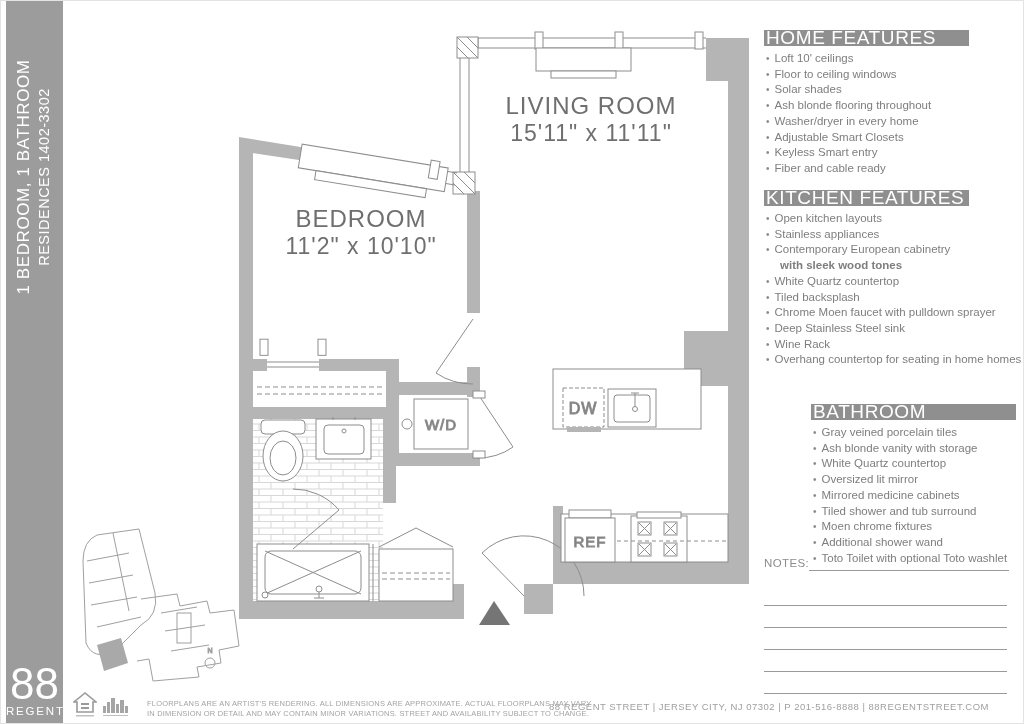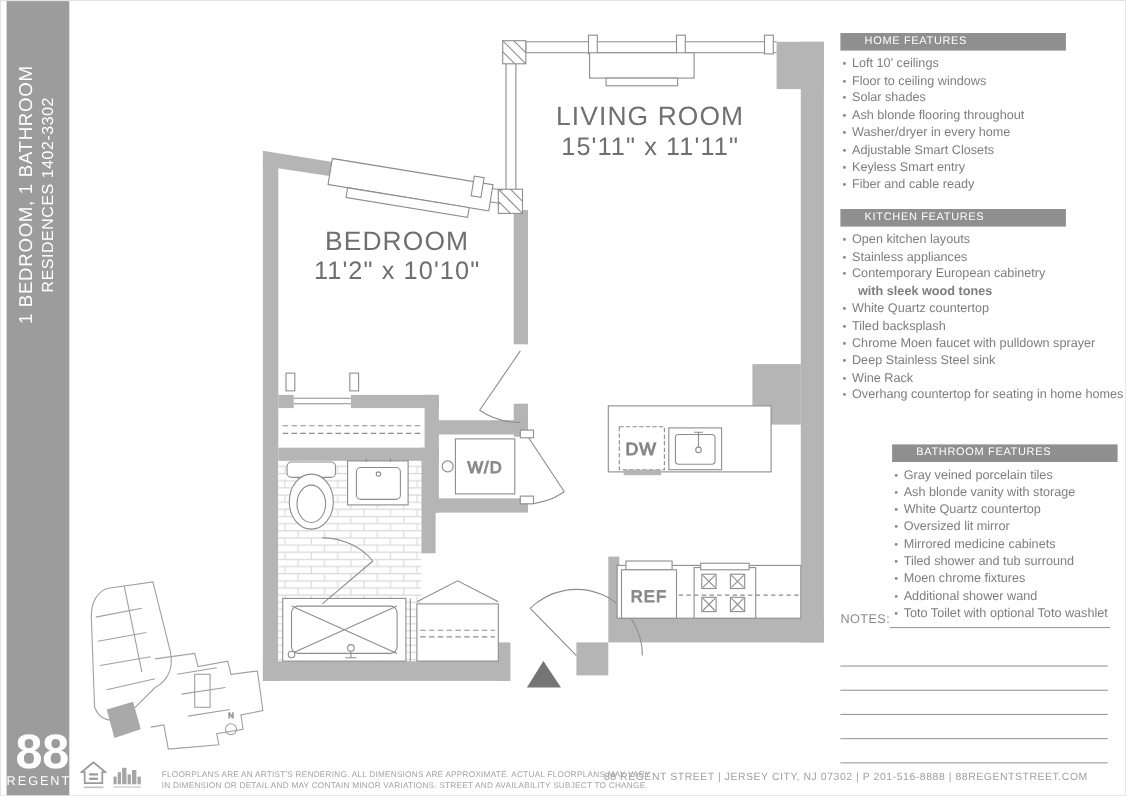--- a/index.html
+++ b/index.html
@@ -5,26 +5,26 @@
   html,body{margin:0;padding:0;background:#fff;}
   .page{position:relative;width:1024px;height:724px;background:#fff;overflow:hidden;
         font-family:"Liberation Sans",sans-serif;box-sizing:border-box;border:1px solid #e3e3e3;}
   
   .sidebar{position:absolute;left:5px;top:0;width:57px;height:724px;background:#9c9c9c;}
   .sidebar-vert{position:absolute;left:7px;top:332px;width:312px;transform:rotate(-90deg);
                 transform-origin:top left;text-align:center;color:#fff;}
   .sv-line1{font-size:17px;letter-spacing:.6px;line-height:22px;white-space:nowrap;}
   .sv-line2{font-size:14.5px;letter-spacing:.5px;line-height:19px;white-space:nowrap;}
   .sidebar-logo{position:absolute;left:0;right:0;bottom:8px;text-align:center;color:#fff;}
-  .logo-88{font-size:44px;line-height:40px;font-weight:700;text-align:right;}
+  .logo-88{font-size:44px;line-height:40px;font-weight:400;}
   .logo-regent{font-size:11.5px;letter-spacing:1.8px;margin-top:1px;}
   
   .panel{position:absolute;left:763px;width:248px;}
-  .panel-bar{width:205px;height:16px;background:#8f8f8f;color:#fff;font-size:10px;
-             line-height:16px;padding-left:22px;letter-spacing:.6px;box-sizing:border-box;}
+  .panel-bar{width:205px;height:16px;background:#8f8f8f;color:#fff;font-size:19px;
+             line-height:16px;padding-left:2px;letter-spacing:.6px;box-sizing:border-box;}
   .panel-items{margin-top:5px;}
   .feature-item{font-size:11.5px;line-height:15.7px;color:#7e7e7e;padding-left:2px;white-space:nowrap;}
   .feature-item .bullet{font-size:10px;margin-right:5px;color:#8a8a8a;}
   .feature-item.indent{padding-left:16px;font-weight:bold;}
   
   .notes{position:absolute;left:763px;top:556px;width:245px;}
   .notes-row{display:flex;align-items:flex-start;}
   .notes-label{font-size:11.5px;color:#8c8c8c;letter-spacing:.4px;}
   .notes-underline{flex:1;border-bottom:1px solid #9a9a9a;height:13px;}
   .note-line{height:21px;border-bottom:1px solid #9a9a9a;width:243px;}

